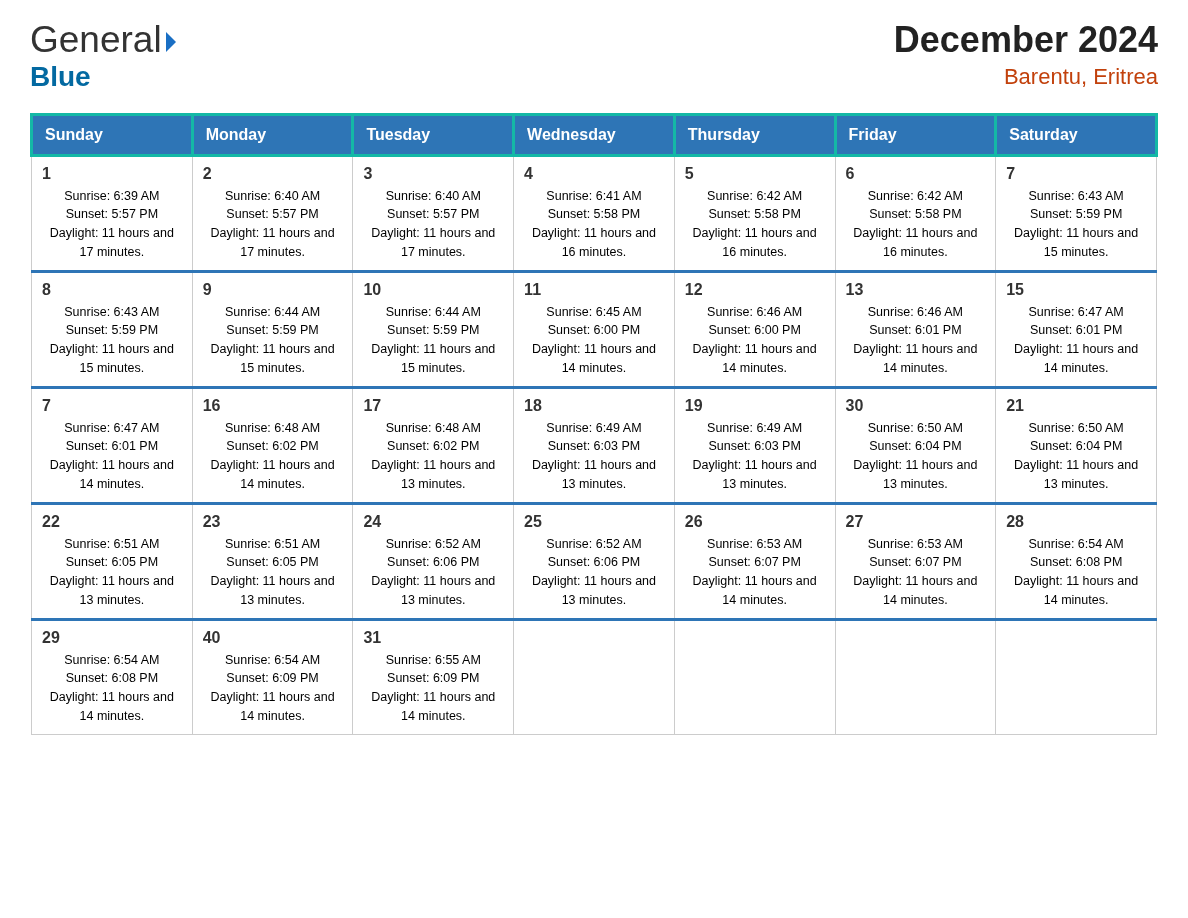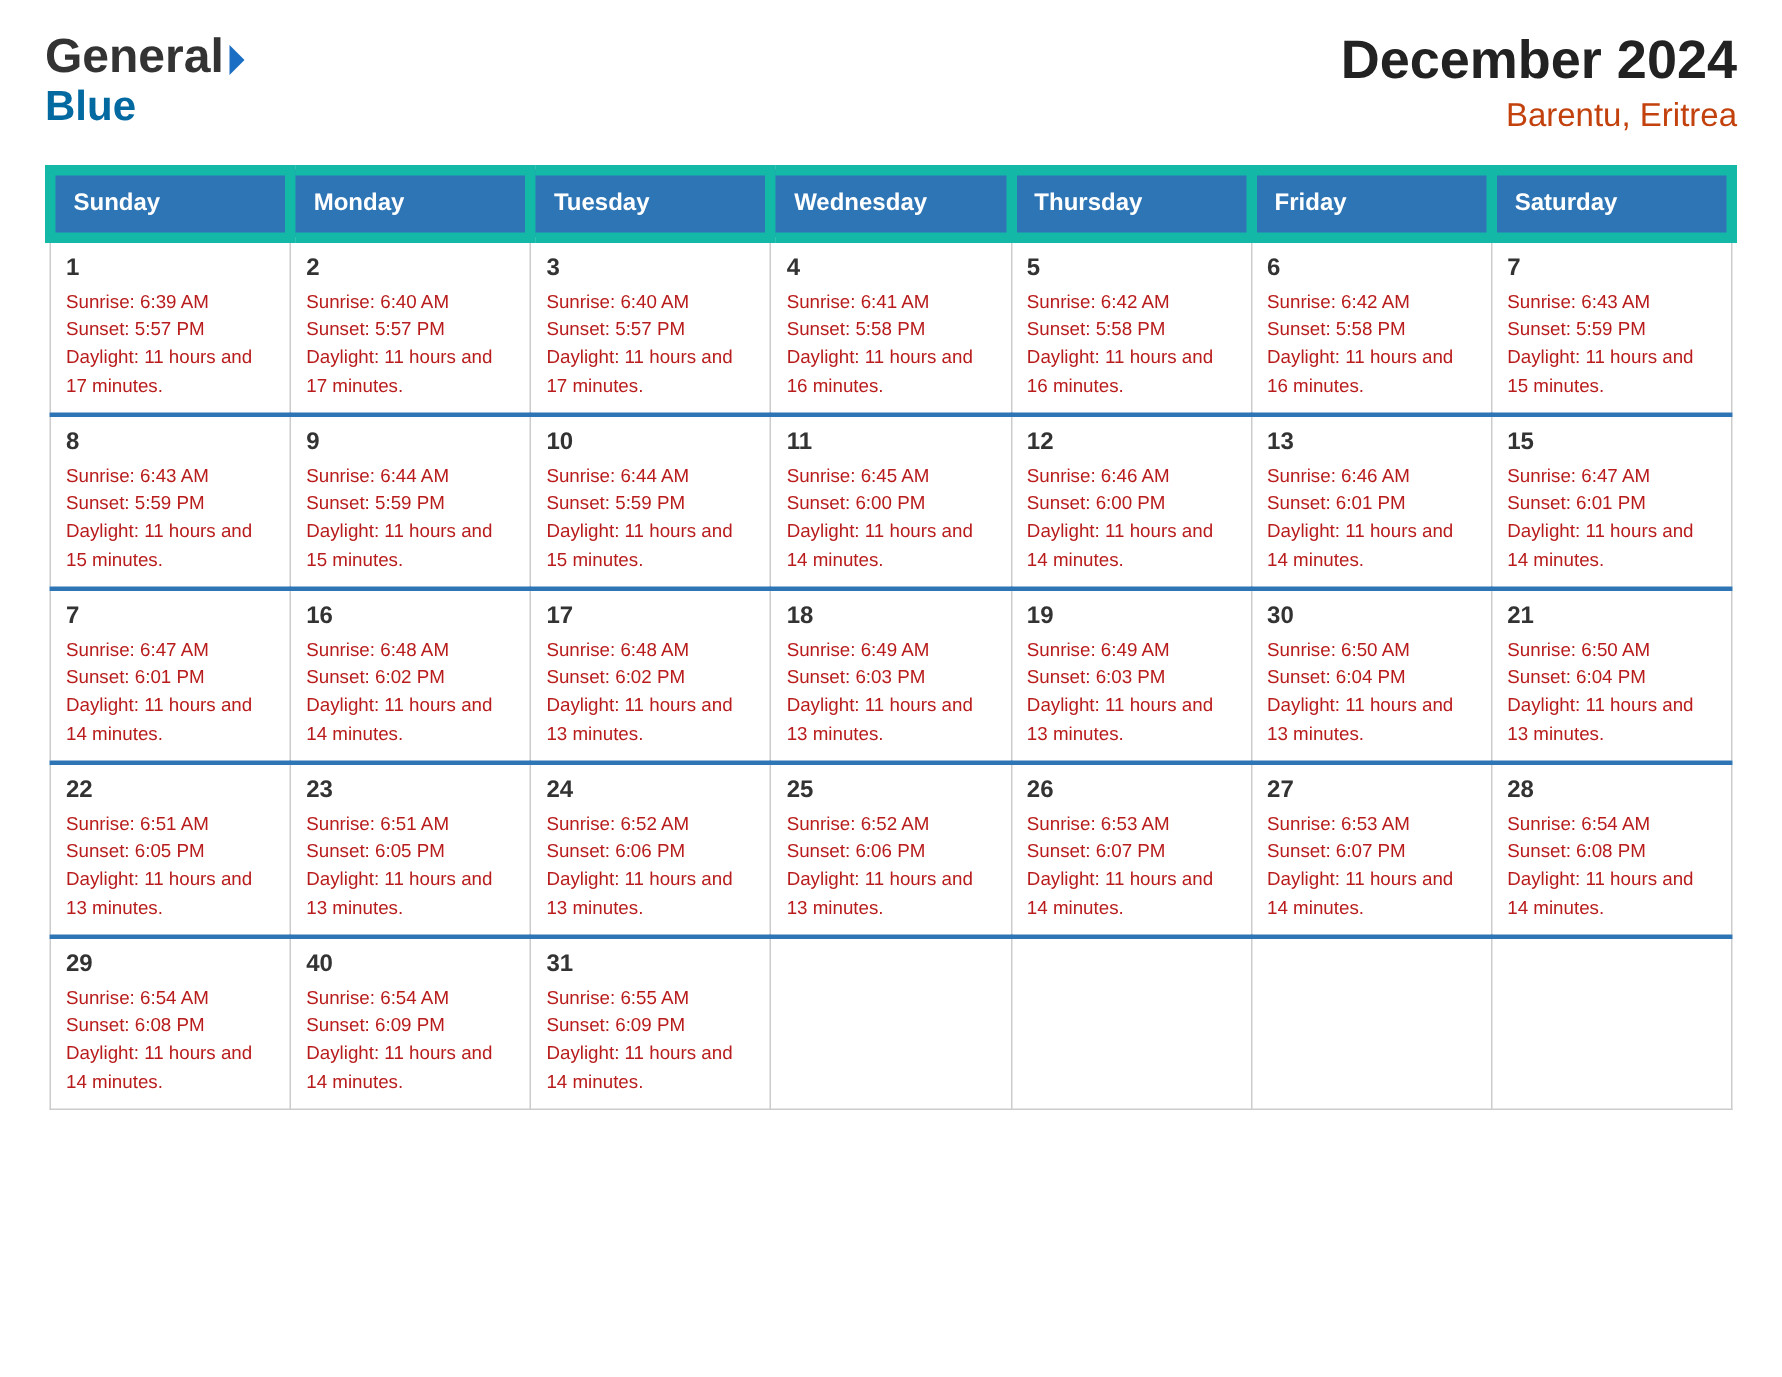--- a/index.html
+++ b/index.html
@@ -16,22 +16,22 @@
       justify-content: space-between;
       align-items: flex-start;
       margin-bottom: 20px;
     }
     .logo {
       display: flex;
       flex-direction: column;
       align-items: flex-start;
     }
     .logo-text {
-      font-size: 32px;
-      font-weight: bold;
+      font-size: 37px;
+      font-weight: normal;
       color: #333;
       line-height: 1.1;
     }
     .logo-arrow {
       display: inline-block;
       width: 0;
       height: 0;
       border-left: 10px solid #1a6fc4;
       border-top: 10px solid transparent;
       border-bottom: 10px solid transparent;
@@ -57,21 +57,21 @@
       border-collapse: collapse;
       margin-top: 10px;
     }
     thead th {
       background-color: #2e75b6;
       color: #fff;
       padding: 10px 12px;
       font-size: 16px;
       font-weight: bold;
       text-align: left;
-      border: 7px solid #14b8a6;
+      border: 3px solid #14b8a6;
     }
     tbody td {
       border-top: 2px solid #2e75b6;
       border-left: 1px solid #ccc;
       border-right: 1px solid #ccc;
       border-bottom: 1px solid #ccc;
       vertical-align: top;
       padding: 8px 10px;
       font-size: 13px;
       color: #333;
@@ -83,21 +83,22 @@
     }
     .day-num {
       font-size: 16px;
       font-weight: bold;
       margin-bottom: 4px;
       display: block;
     }
     .day-info {
       font-size: 12.5px;
       line-height: 1.5;
-      color: #b91c1c;
+      color: #000000;
+      text-align: center;
     }
     tbody tr {
       border-top: 3px solid #2e75b6;
     }
     .empty-cell {
       background: #fff;
     }
   </style>
 </head>
 <body>

